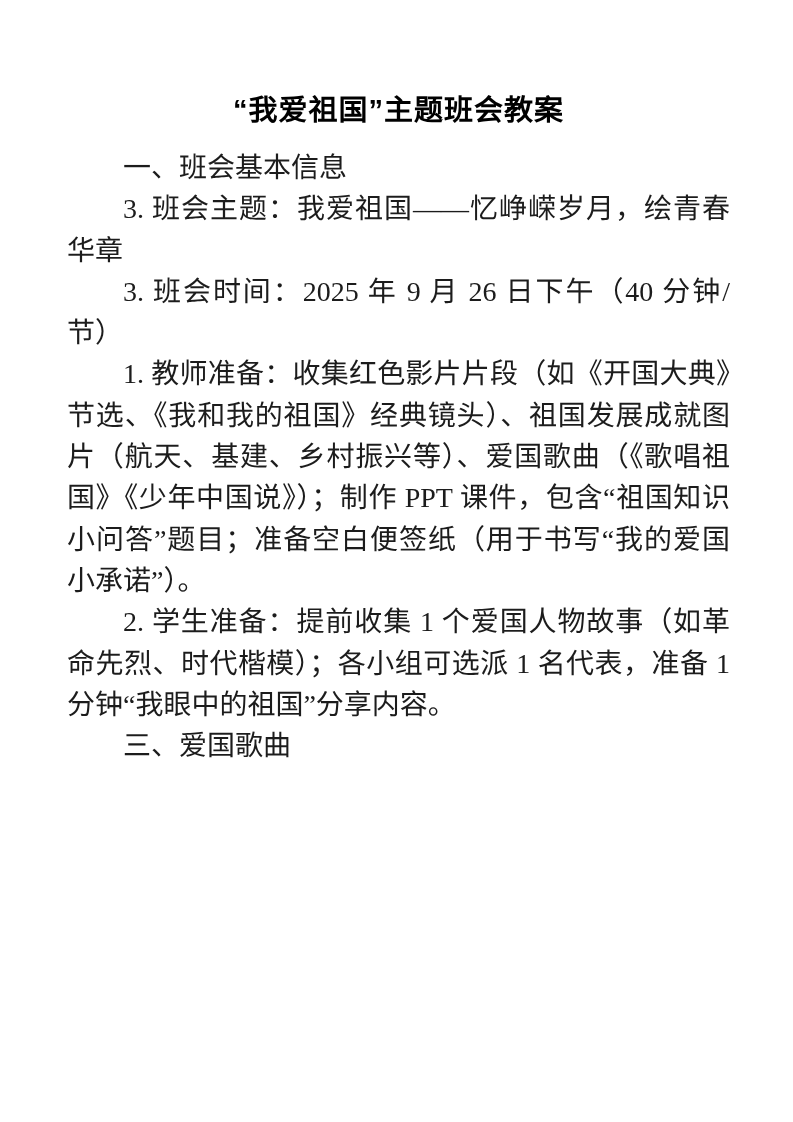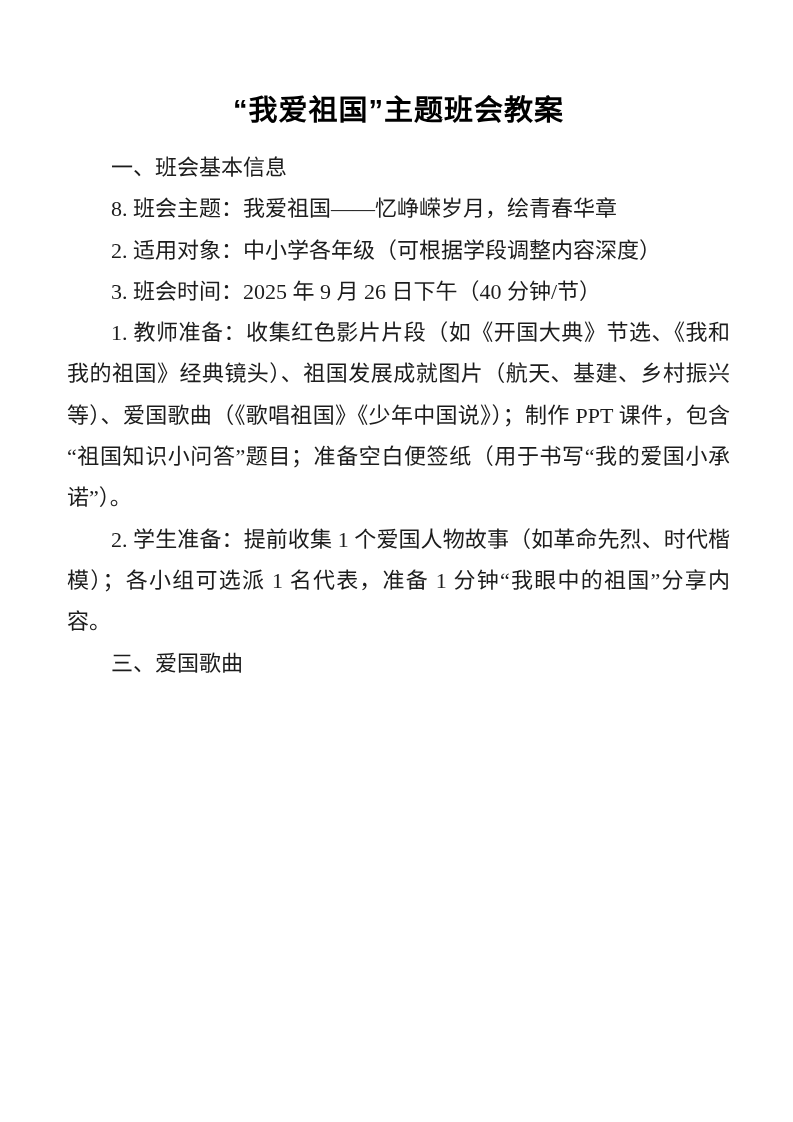--- a/index.html
+++ b/index.html
@@ -23,41 +23,40 @@
     font-size: 29px;
     line-height: 44px;
     text-align: center;
     letter-spacing: 1px;
     color: #000000;
     margin: 0 0 0 0;
   }
   .doc-body {
     margin-top: 15px;
     font-family: "Liberation Serif", "DejaVu Serif", serif;
-    font-size: 22px;
+    font-size: 28px;
     line-height: 41.3px;
     color: #1c1c1c;
   }
   .doc-body p {
     margin: 0;
     padding: 0;
     text-indent: 2em;
     text-align: justify;
     word-break: normal;
     overflow-wrap: break-word;
   }
 </style>
 </head>
 <body>
 
 <div class="page">
   <h1 class="doc-title">“我爱祖国”主题班会教案</h1>
 
   <div class="doc-body">
     <p>一、班会基本信息</p>
-    <p>8. 班会主题：我爱祖国——忆峥嵘岁月，绘青春华章</p>
-    <p>2. 适用对象：中小学各年级（可根据学段调整内容深度）</p>
+    <p>3. 班会主题：我爱祖国——忆峥嵘岁月，绘青春华章</p>
     <p>3. 班会时间：2025 年 9 月 26 日下午（40 分钟/节）</p>
     <p>1. 教师准备：收集红色影片片段（如《开国大典》节选、《我和我的祖国》经典镜头）、祖国发展成就图片（航天、基建、乡村振兴等）、爱国歌曲（《歌唱祖国》《少年中国说》）；制作 PPT 课件，包含“祖国知识小问答”题目；准备空白便签纸（用于书写“我的爱国小承诺”）。</p>
     <p>2. 学生准备：提前收集 1 个爱国人物故事（如革命先烈、时代楷模）；各小组可选派 1 名代表，准备 1 分钟“我眼中的祖国”分享内容。</p>
     <p>三、爱国歌曲</p>
   </div>
 </div>
 
 </body></html>

